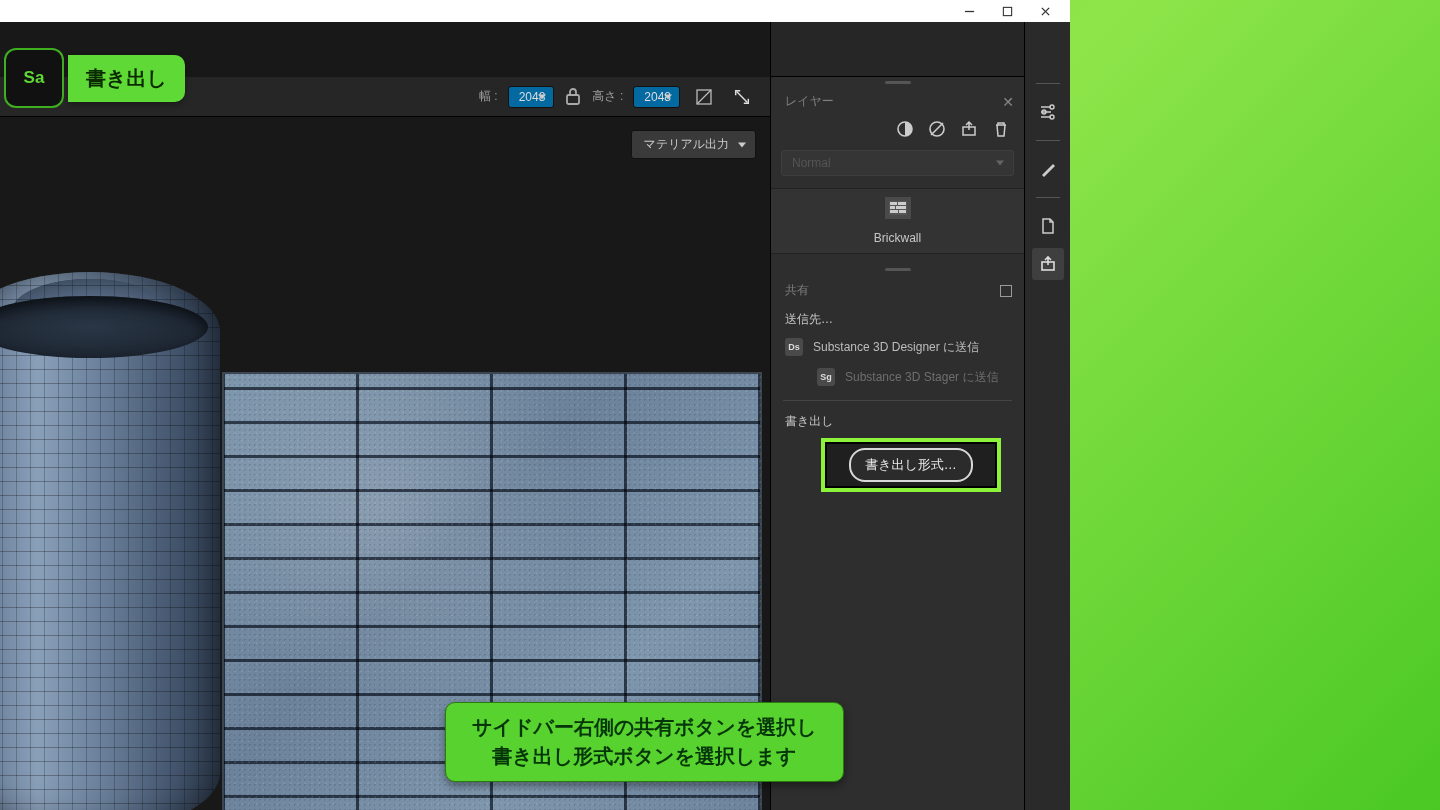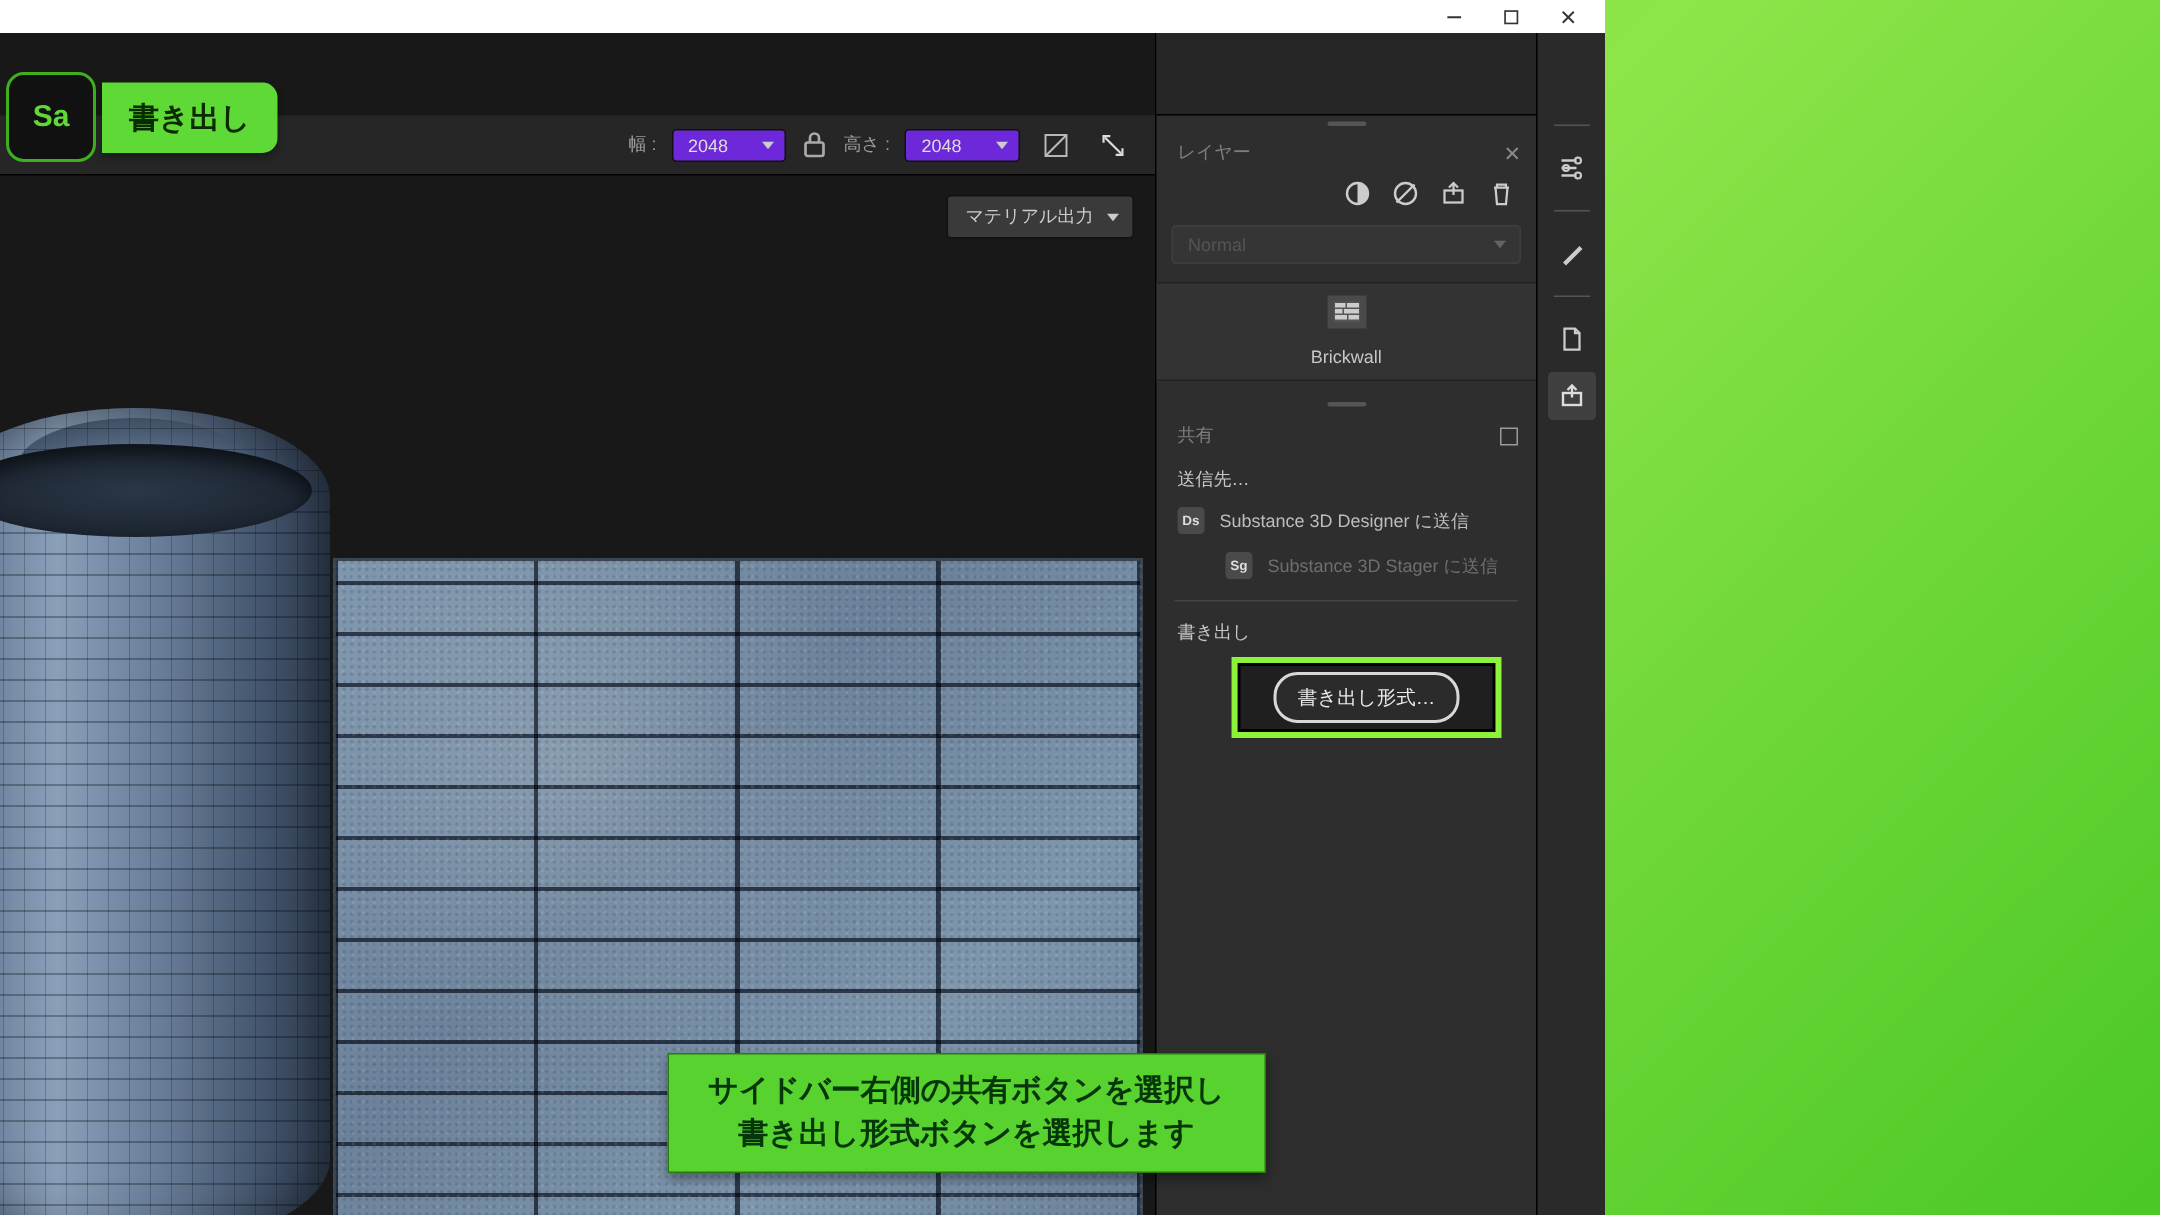--- a/index.html
+++ b/index.html
@@ -46,21 +46,21 @@
     top: 26px; left: 4px;
     display: flex; align-items: center;
     z-index: 50;
   }
   .app-badge-icon {
     width: 60px; height: 60px;
     background: #111;
     border: 2px solid #3fae1f;
     border-radius: 12px;
     display: flex; align-items: center; justify-content: center;
-    color: #5fd935; font-weight: 700; font-size: 20px;
+    color: #5fd935; font-weight: 700; font-size: 17px;
     margin-right: 0;
   }
   .app-badge-label {
     background: #5fd935;
     color: #0a2a00;
     font-weight: 700;
     font-size: 20px;
     padding: 10px 18px;
     border-radius: 0 10px 10px 0;
     margin-left: 4px;
@@ -131,24 +131,24 @@
     justify-content: flex-end;
     padding-right: 14px;
     gap: 10px;
     color: #a9a9a9;
     font-size: 12px;
     border-bottom: 1px solid #000;
     background: #262626;
   }
   .dim-label { color: #9c9c9c; }
   .dim-select {
-    background: #6d28d9;
+    background: #0369a1;
     border: 1px solid #111;
     color: #ddd;
-    padding: 3px 38px 3px 10px;
+    padding: 3px 8px 3px 10px;
     border-radius: 3px;
     font-size: 12px;
     position: relative;
     display: inline-flex; align-items: center;
   }
   .dim-select::after {
     content: "";
     position: absolute; right: 7px; top: 50%;
     width: 0; height: 0;
     border-left: 4px solid transparent;
@@ -292,21 +292,21 @@
     color:#c8c8c8;
     border-radius:3px;
   }
   .rail-btn.active { background:#3f3f3f; }
   
   .caption {
     position:absolute;
     left: 445px; top: 680px;
     background: #57d22e;
     border: 1px solid #2a7a0e;
-    border-radius: 0;
+    border-radius: 10px;
     padding: 10px 26px;
     color:#05360a;
     font-weight:700;
     font-size:20px;
     text-align:center;
     line-height:1.45;
     box-shadow: 0 4px 8px rgba(0,0,0,.4);
     z-index:60;
   }
 </style>

